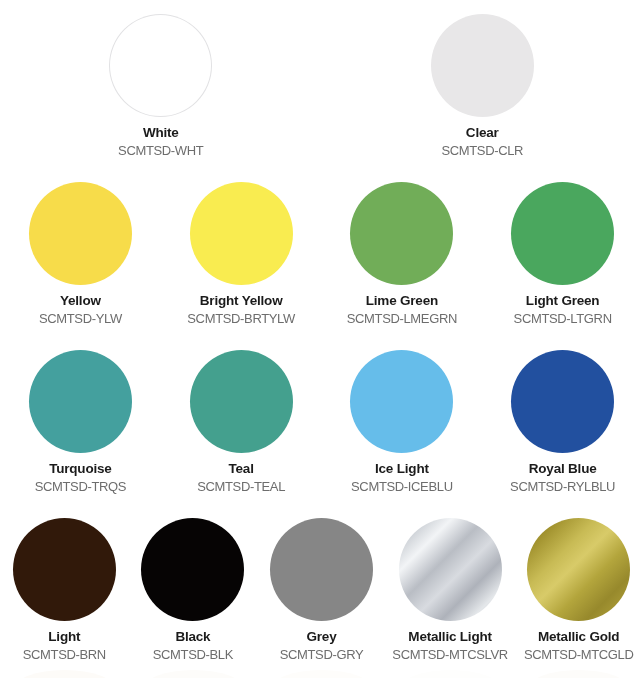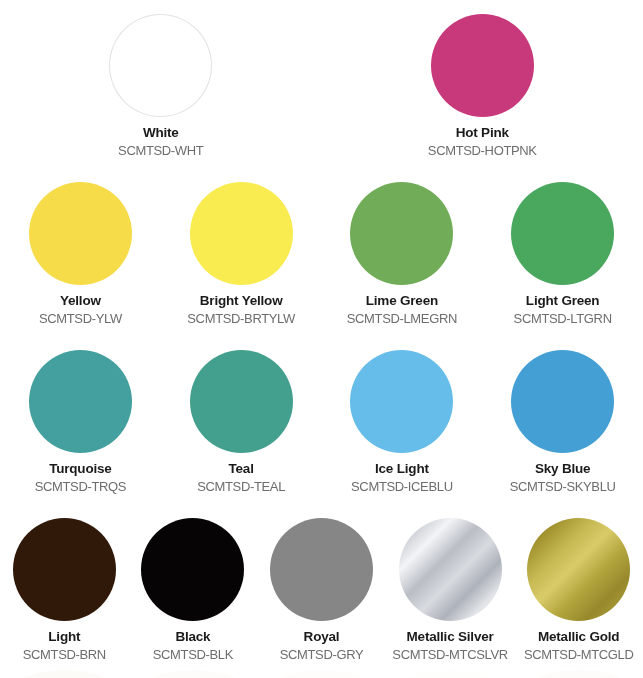--- a/index.html
+++ b/index.html
@@ -108,24 +108,24 @@
   <div class="swatch-row">
       <div class="swatch-cell">
         <div class="swatch-disc-wrap">
           <div class="swatch-disc has-outline" style="background: rgb(255, 255, 255);"></div>
         </div>
         <div class="swatch-name">White</div>
         <div class="swatch-code">SCMTSD-WHT</div>
       </div>
       <div class="swatch-cell">
         <div class="swatch-disc-wrap">
-          <div class="swatch-disc" style="background: rgb(200, 57, 124);"></div>
-        </div>
-        <div class="swatch-name">Hot Pink</div>
-        <div class="swatch-code">SCMTSD-HOTPNK</div>
+          <div class="swatch-disc" style="background: rgb(232, 231, 232);"></div>
+        </div>
+        <div class="swatch-name">Clear</div>
+        <div class="swatch-code">SCMTSD-CLR</div>
       </div>
     </div>
     <div class="swatch-row">
       <div class="swatch-cell">
         <div class="swatch-disc-wrap">
           <div class="swatch-disc" style="background: rgb(247, 220, 74);"></div>
         </div>
         <div class="swatch-name">Yellow</div>
         <div class="swatch-code">SCMTSD-YLW</div>
       </div>
@@ -168,24 +168,24 @@
       </div>
       <div class="swatch-cell">
         <div class="swatch-disc-wrap">
           <div class="swatch-disc" style="background: rgb(102, 189, 234);"></div>
         </div>
         <div class="swatch-name">Ice Light</div>
         <div class="swatch-code">SCMTSD-ICEBLU</div>
       </div>
       <div class="swatch-cell">
         <div class="swatch-disc-wrap">
-          <div class="swatch-disc" style="background: rgb(68, 160, 212);"></div>
-        </div>
-        <div class="swatch-name">Sky Blue</div>
-        <div class="swatch-code">SCMTSD-SKYBLU</div>
+          <div class="swatch-disc" style="background: rgb(34, 80, 159);"></div>
+        </div>
+        <div class="swatch-name">Royal Blue</div>
+        <div class="swatch-code">SCMTSD-RYLBLU</div>
       </div>
     </div>
     <div class="swatch-row">
       <div class="swatch-cell">
         <div class="swatch-disc-wrap">
           <div class="swatch-disc" style="background: rgb(49, 25, 10);"></div>
         </div>
         <div class="swatch-name">Light</div>
         <div class="swatch-code">SCMTSD-BRN</div>
       </div>
@@ -193,28 +193,28 @@
         <div class="swatch-disc-wrap">
           <div class="swatch-disc" style="background: rgb(6, 4, 4);"></div>
         </div>
         <div class="swatch-name">Black</div>
         <div class="swatch-code">SCMTSD-BLK</div>
       </div>
       <div class="swatch-cell">
         <div class="swatch-disc-wrap">
           <div class="swatch-disc" style="background: rgb(134, 134, 134);"></div>
         </div>
-        <div class="swatch-name">Royal</div>
+        <div class="swatch-name">Grey</div>
         <div class="swatch-code">SCMTSD-GRY</div>
       </div>
       <div class="swatch-cell">
         <div class="swatch-disc-wrap">
           <div class="swatch-disc" style="background: linear-gradient(135deg, rgb(233, 235, 238) 0%, rgb(207, 211, 216) 14%, rgb(242, 244, 246) 26%, rgb(185, 189, 196) 42%, rgb(216, 219, 224) 56%, rgb(174, 178, 186) 70%, rgb(228, 231, 234) 84%, rgb(194, 198, 204) 100%);"></div>
         </div>
-        <div class="swatch-name">Metallic Silver</div>
+        <div class="swatch-name">Metallic Light</div>
         <div class="swatch-code">SCMTSD-MTCSLVR</div>
       </div>
       <div class="swatch-cell">
         <div class="swatch-disc-wrap">
           <div class="swatch-disc" style="background: linear-gradient(135deg, rgb(141, 127, 42) 0%, rgb(162, 147, 47) 16%, rgb(200, 187, 85) 34%, rgb(216, 203, 105) 46%, rgb(179, 165, 60) 62%, rgb(151, 137, 44) 78%, rgb(173, 158, 56) 92%, rgb(143, 129, 40) 100%);"></div>
         </div>
         <div class="swatch-name">Metallic Gold</div>
         <div class="swatch-code">SCMTSD-MTCGLD</div>
       </div>
     </div>

